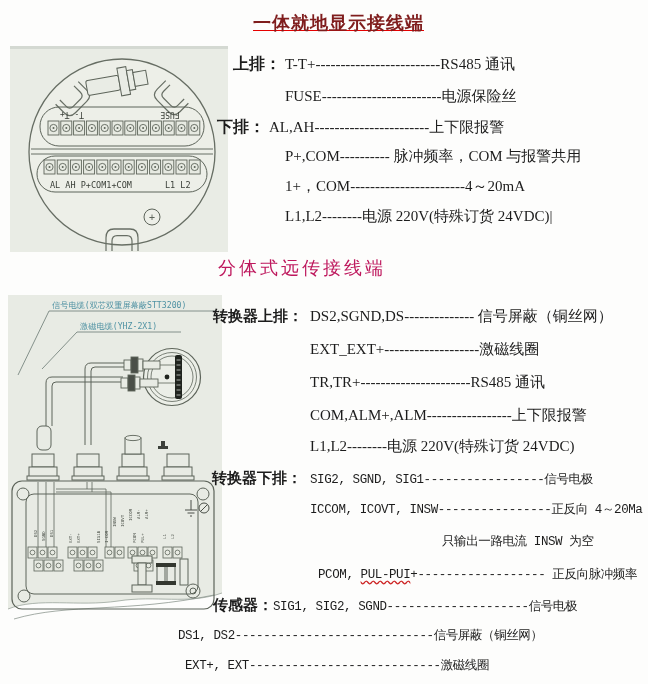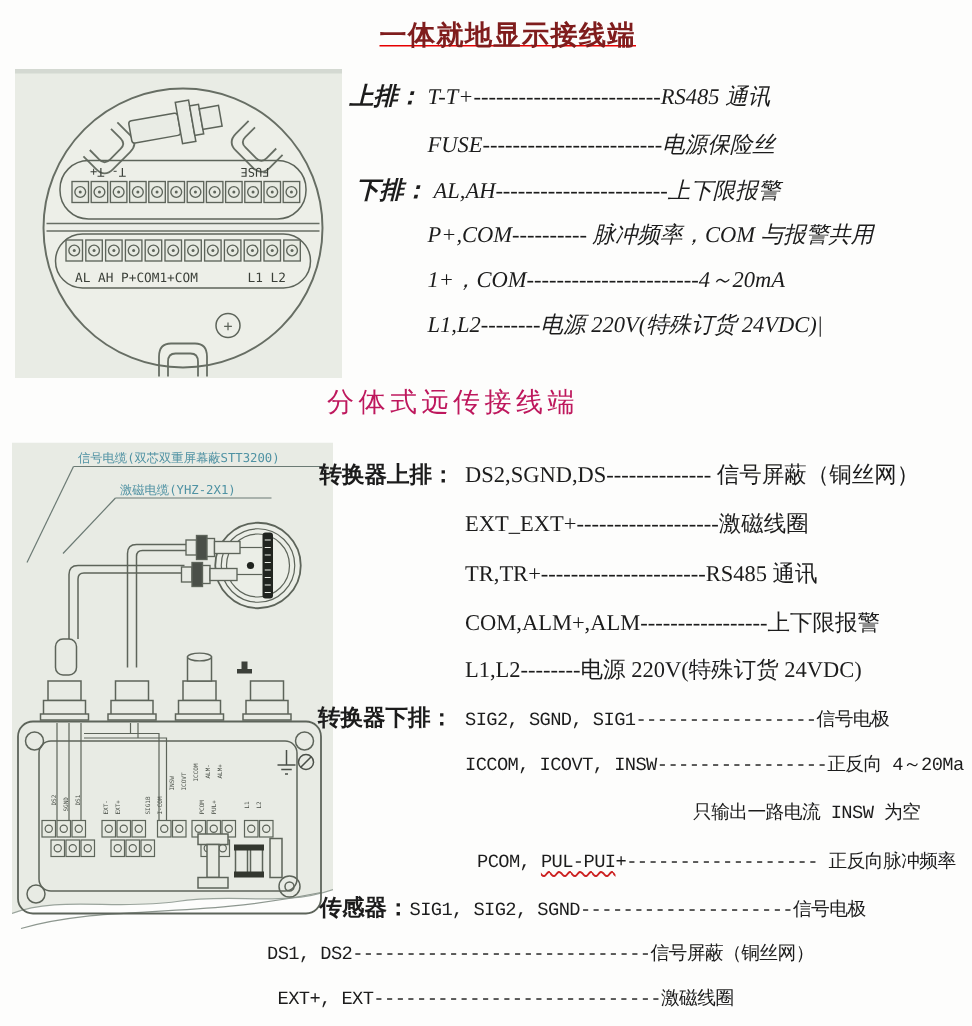--- a/index.html
+++ b/index.html
@@ -3,21 +3,21 @@
 <meta charset="utf-8">
 <style>
   html,body{margin:0;padding:0;}
   body{width:648px;height:684px;position:relative;background:#fdfdfc;
        font-family:"Liberation Serif", serif;color:#1c1c1c;overflow:hidden;}
   .abs{position:absolute;white-space:nowrap;}
   .doc-title{font-size:18px;font-weight:bold;color:#7f1d1d;
              text-decoration:underline;text-decoration-color:#e60000;
              letter-spacing:1px;}
   .mid-title{font-size:18px;letter-spacing:3px;color:#be185d;}
-  .row1{font-size:15px;font-style:italic;}
+  .row1{font-size:15px;}
   .row1 .lbl{display:inline-block;width:52px;font-weight:bold;font-size:16px;}
   .row2s{font-size:15px;}
   .row2s .lbl{display:inline-block;width:97px;font-weight:bold;font-size:15px;}
   .mono{font-family:"Liberation Mono", monospace;font-size:12.5px;letter-spacing:-0.4px;}
   .mono .lbl{display:inline-block;font-family:"Liberation Serif", serif;
              font-weight:bold;font-size:15px;letter-spacing:0;}
   .lblw98{width:98px;}
   .lblw60{width:60px;}
   .wavy{text-decoration:underline;text-decoration-style:wavy;
         text-decoration-color:#cc2222;text-underline-offset:2px;}
@@ -97,21 +97,21 @@
   <text x="155" y="142" font-size="8.5" fill="#3a3f38">L1 L2</text>
 
   <circle cx="142" cy="171" r="8" fill="none" stroke="#5d645a" stroke-width="1"></circle>
   <text x="142" y="174.5" text-anchor="middle" font-size="10" fill="#5d645a">+</text>
 </svg>
 
 <div class="abs row1" style="left:233px;top:54px;">
   <span class="lbl">上排：</span><span>T-T+-------------------------RS485 通讯</span></div>
 <div class="abs row1" style="left:233px;top:87px;">
   <span class="lbl"></span><span>FUSE------------------------电源保险丝</span></div>
-<div class="abs row1" style="left:237px;top:117px;">
+<div class="abs row1" style="left:217px;top:117px;">
   <span class="lbl">下排：</span><span>AL,AH-----------------------上下限报警</span></div>
 <div class="abs row1" style="left:233px;top:147px;">
   <span class="lbl"></span><span>P+,COM---------- 脉冲频率，COM 与报警共用</span></div>
 <div class="abs row1" style="left:233px;top:177px;">
   <span class="lbl"></span><span>1+，COM-----------------------4～20mA</span></div>
 <div class="abs row1" style="left:233px;top:207px;">
   <span class="lbl"></span><span>L1,L2--------电源 220V(特殊订货 24VDC)</span><span class="cursor">|</span></div>
 
 <div class="abs mid-title" style="left:218px;top:256px;">分体式远传接线端</div>
 
@@ -291,21 +291,21 @@
   <span class="lbl"></span><span>TR,TR+----------------------RS485 通讯</span></div>
 <div class="abs row2s" style="left:213px;top:406px;">
   <span class="lbl"></span><span>COM,ALM+,ALM-----------------上下限报警</span></div>
 <div class="abs row2s" style="left:213px;top:437px;">
   <span class="lbl"></span><span>L1,L2--------电源 220V(特殊订货 24VDC)</span></div>
 
 <div class="abs mono" style="left:212px;top:469px;">
   <span class="lbl lblw98">转换器下排：</span><span>SIG2, SGND, SIG1-----------------信号电极</span></div>
 <div class="abs mono" style="left:310px;top:501px;">
   <span>ICCOM, ICOVT, INSW----------------正反向 4～20Ma</span></div>
-<div class="abs mono" style="left:442px;top:533px;margin-left:20px;">
+<div class="abs mono" style="left:442px;top:533px;">
   <span>只输出一路电流 INSW 为空</span></div>
 <div class="abs mono" style="left:318px;top:566px;">
   <span>PCOM, </span><span class="wavy">PUL-PUI</span><span>+------------------ 正反向脉冲频率</span></div>
 <div class="abs mono" style="left:213px;top:596px;">
   <span class="lbl lblw60">传感器：</span><span>SIG1, SIG2, SGND--------------------信号电极</span></div>
 <div class="abs mono" style="left:178px;top:627px;">
   <span>DS1, DS2----------------------------信号屏蔽（铜丝网）</span></div>
 <div class="abs mono" style="left:185px;top:657px;">
   <span>EXT+, EXT---------------------------激磁线圈</span></div>
 

